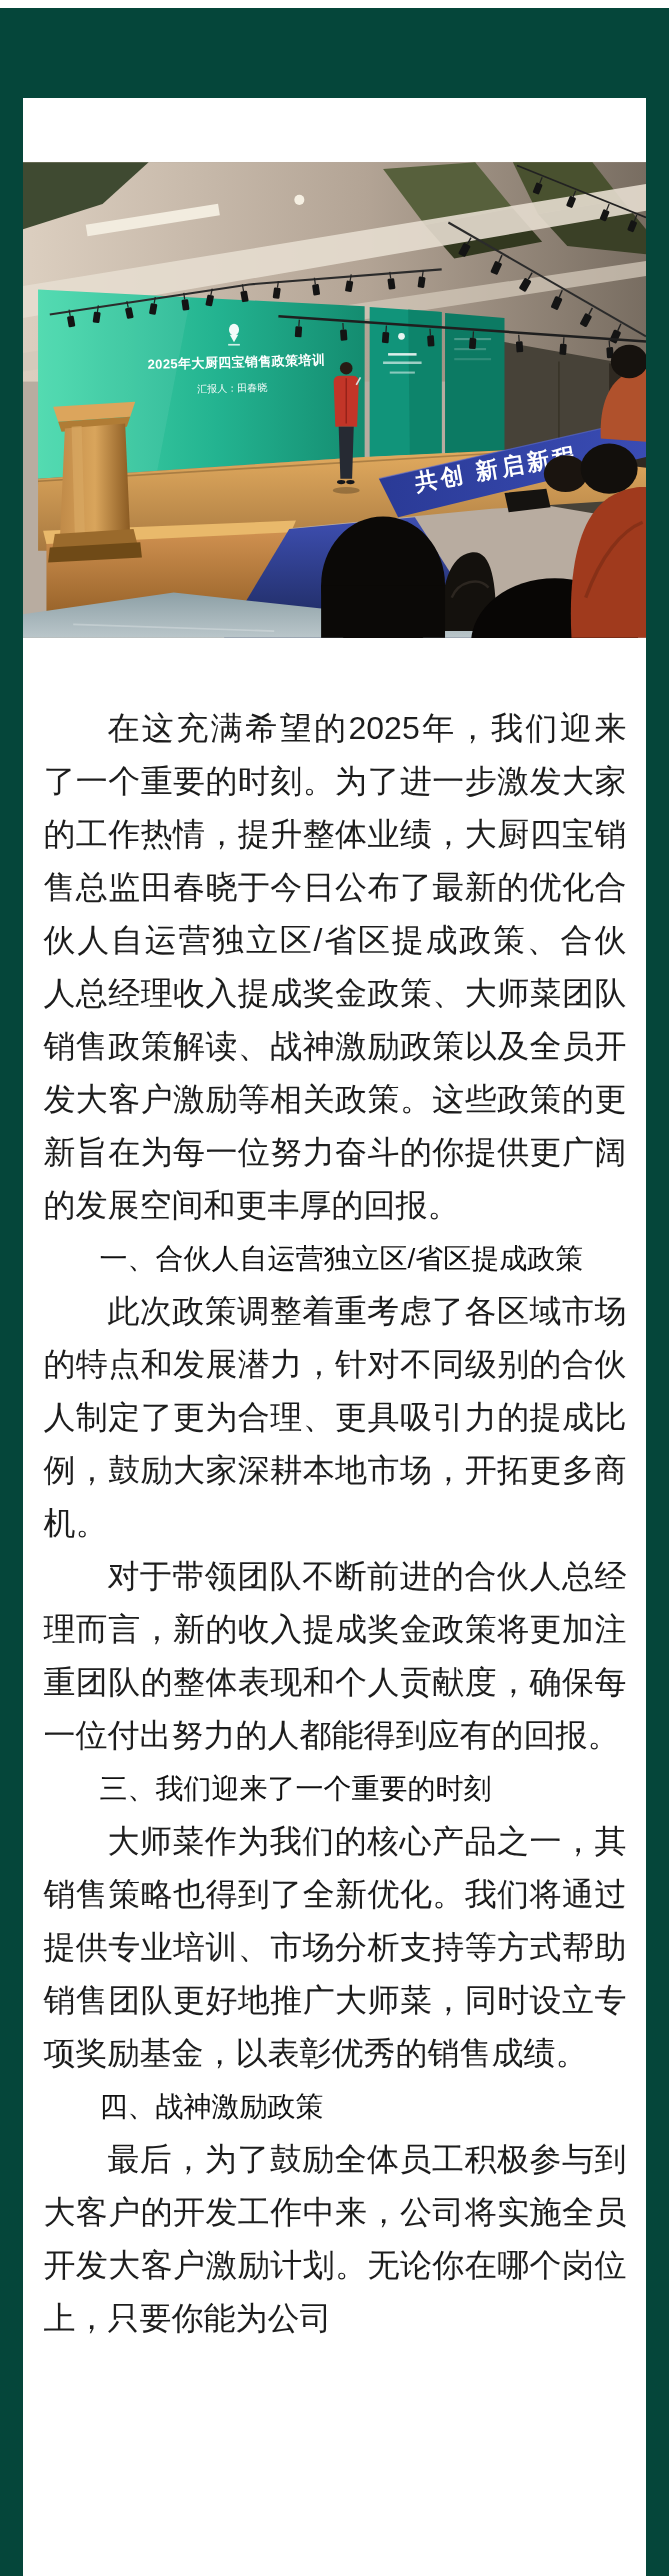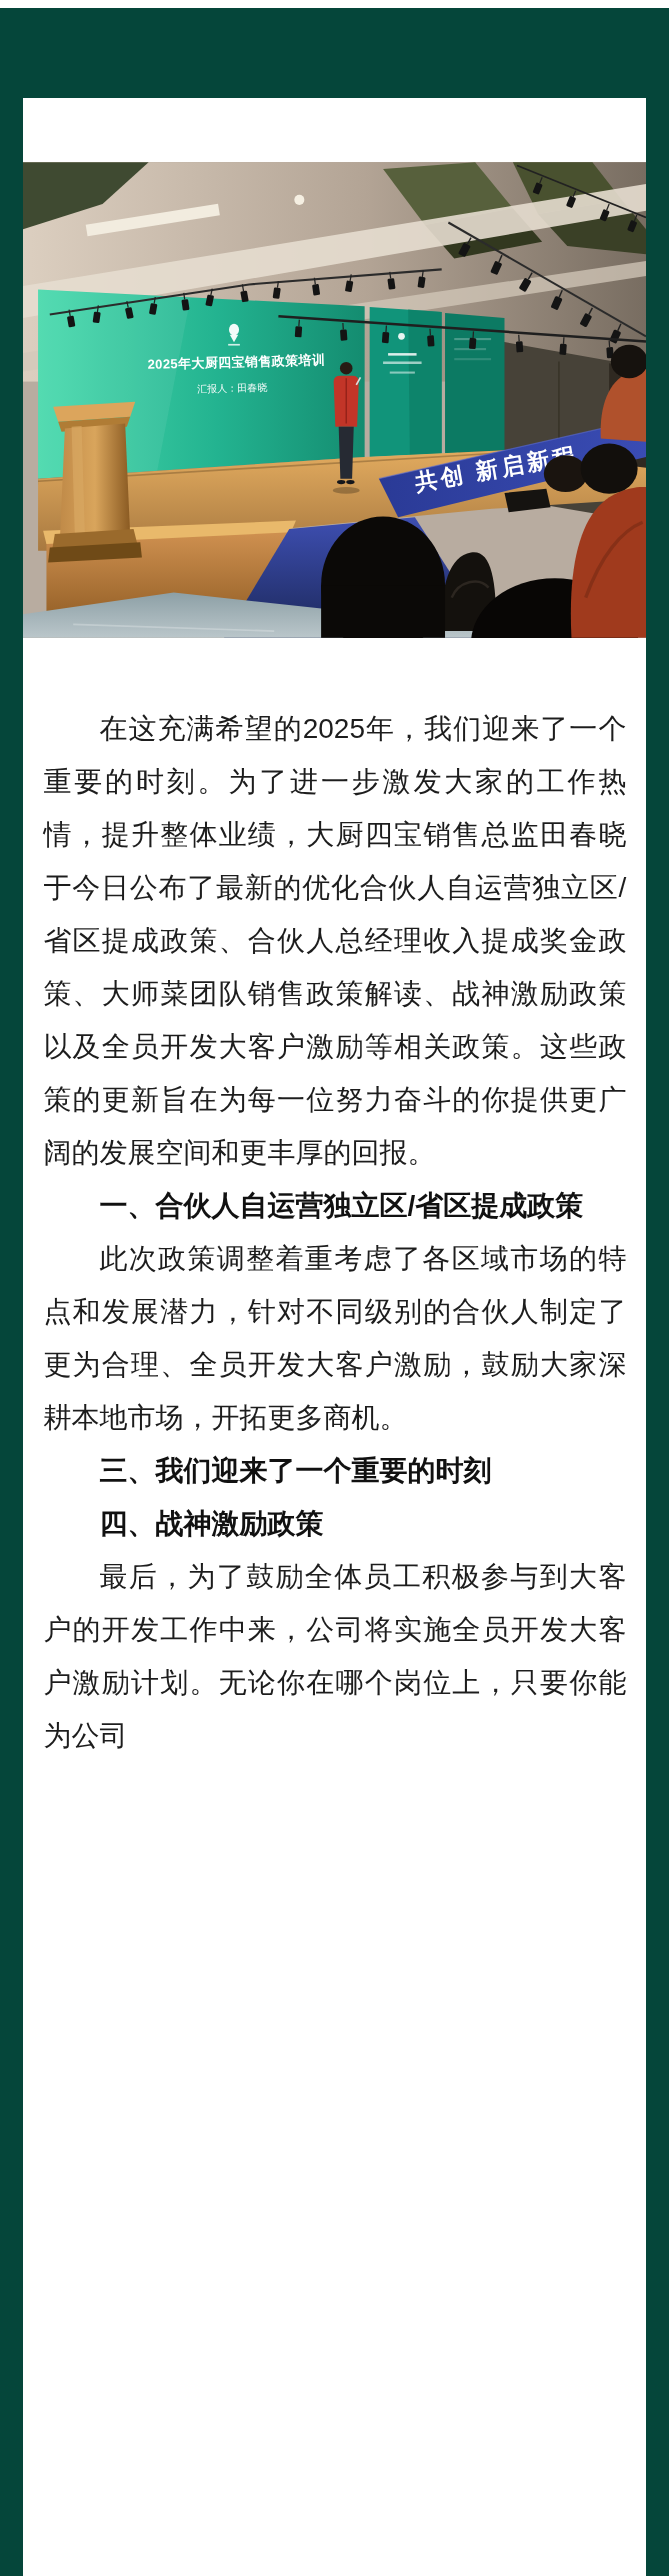--- a/index.html
+++ b/index.html
@@ -3,24 +3,24 @@
 <meta charset="utf-8">
 <style>
   html,body{margin:0;padding:0;}
   body{width:670px;font-family:"Liberation Sans","DejaVu Sans",sans-serif;}
   .page{position:relative;width:670px;height:2576px;overflow:hidden;background:#05463a;}
   .top-strip{position:absolute;top:0;left:0;width:670px;height:8.4px;background:#ffffff;}
   .card{position:absolute;left:23.4px;top:98px;width:623px;height:2478px;background:#ffffff;}
   .photo{margin-top:64px;width:623px;height:476px;overflow:hidden;background:#b8aca0;}
   .photo svg{display:block;}
   .article{padding:64px 20px 33px 20px;}
-  .article p.body{margin:0;font-size:28px;line-height:53px;color:#1d1d1d;
+  .article p.body{margin:0;font-size:32px;line-height:53px;color:#1d1d1d;
       text-align:justify;text-indent:2em;letter-spacing:0;word-break:break-all;}
   .article h2.head{margin:0;font-size:28px;line-height:53px;color:#111111;
-      font-weight:700;text-indent:2em;}
+      font-weight:400;text-indent:2em;}
   .scr-title{font-weight:700;letter-spacing:0.5px;}
   .banner-text{font-weight:900;letter-spacing:4px;}
 </style>
 </head>
 <body>
 
 <div class="page">
   <div class="top-strip"></div>
 
   <div class="card">
@@ -211,20 +211,22 @@
           <ellipse cx="700" cy="366" rx="34" ry="30" fill="#120f0c"></ellipse>
           <path d="M690,330 C688,290 700,262 722,252 L744,246 L744,334 Z" fill="#b0512c"></path>
           <ellipse cx="724" cy="238" rx="22" ry="20" fill="#16120e"></ellipse>
         </g>
       </svg>
     </div>
 
     <div class="article" id="article">
         <p class="body">在这充满希望的2025年，我们迎来了一个重要的时刻。为了进一步激发大家的工作热情，提升整体业绩，大厨四宝销售总监田春晓于今日公布了最新的优化合伙人自运营独立区/省区提成政策、合伙人总经理收入提成奖金政策、大师菜团队销售政策解读、战神激励政策以及全员开发大客户激励等相关政策。这些政策的更新旨在为每一位努力奋斗的你提供更广阔的发展空间和更丰厚的回报。</p>
         <h2 class="head">一、合伙人自运营独立区/省区提成政策</h2>
-        <p class="body">此次政策调整着重考虑了各区域市场的特点和发展潜力，针对不同级别的合伙人制定了更为合理、全员开发大客户激励，鼓励大家深耕本地市场，开拓更多商机。</p>
+        <p class="body">此次政策调整着重考虑了各区域市场的特点和发展潜力，针对不同级别的合伙人制定了更为合理、更具吸引力的提成比例，鼓励大家深耕本地市场，开拓更多商机。</p>
+        <p class="body">对于带领团队不断前进的合伙人总经理而言，新的收入提成奖金政策将更加注重团队的整体表现和个人贡献度，确保每一位付出努力的人都能得到应有的回报。</p>
         <h2 class="head">三、我们迎来了一个重要的时刻</h2>
+        <p class="body">大师菜作为我们的核心产品之一，其销售策略也得到了全新优化。我们将通过提供专业培训、市场分析支持等方式帮助销售团队更好地推广大师菜，同时设立专项奖励基金，以表彰优秀的销售成绩。</p>
         <h2 class="head">四、战神激励政策</h2>
         <p class="body">最后，为了鼓励全体员工积极参与到大客户的开发工作中来，公司将实施全员开发大客户激励计划。无论你在哪个岗位上，只要你能为公司</p>
       </div>
   </div>
 </div>
 
 
 </body></html>

